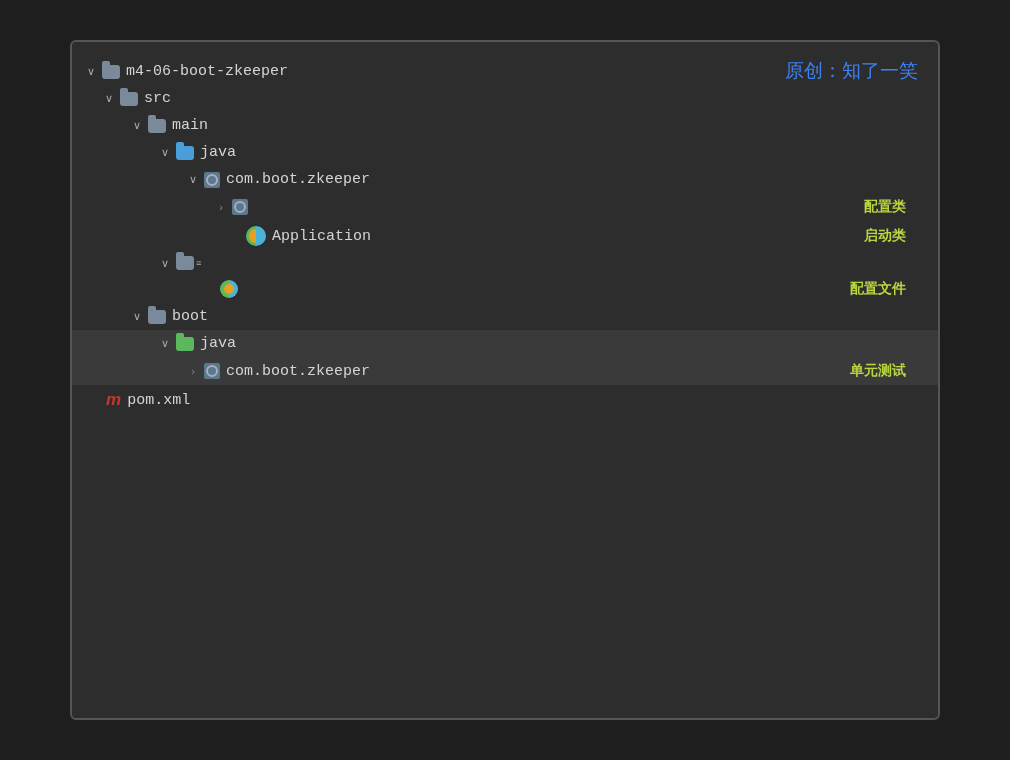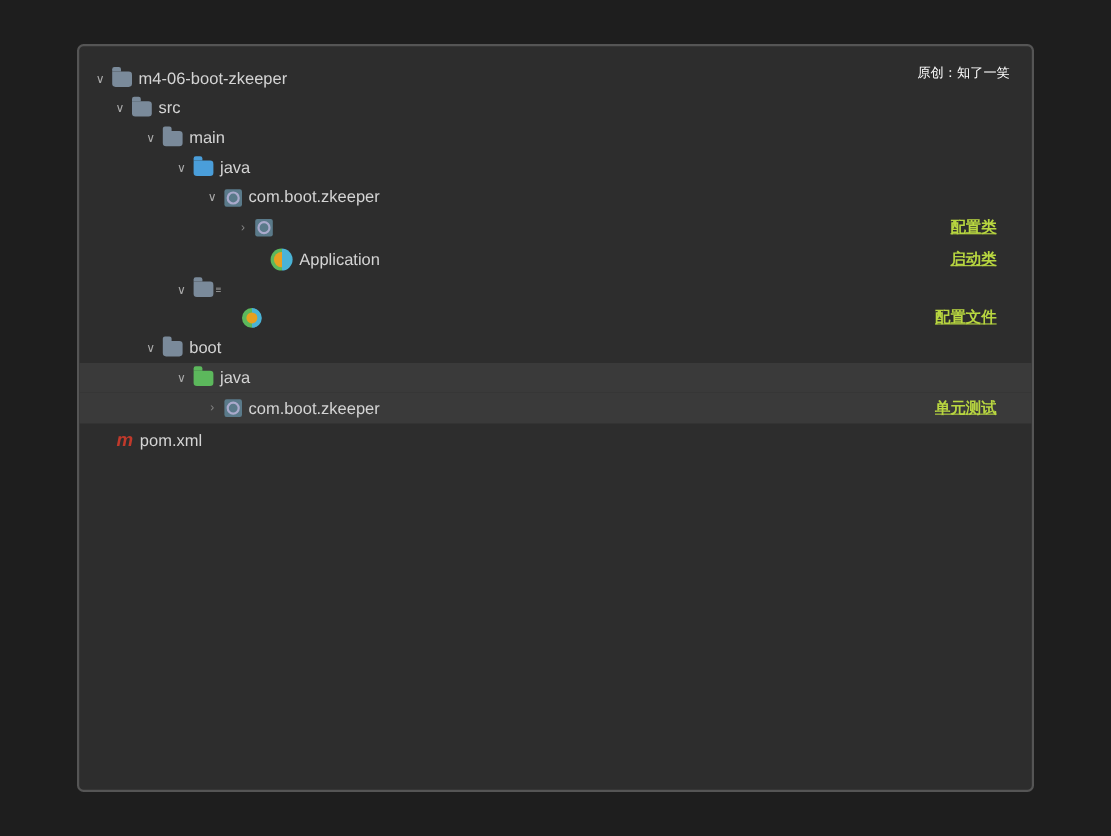--- a/index.html
+++ b/index.html
@@ -96,38 +96,38 @@
     .folder-blue::before { background: #4a9eda; }
 
     .folder-green {
       background: #5cb85c;
     }
     .folder-green::before { background: #5cb85c; }
 
     .item-label {
       flex: 1;
       color: #d4d4d4;
+      font-family: Liberation Mono, monospace;
     }
 
     .annotation {
       color: #b8d640;
       font-size: 14px;
       font-weight: bold;
       margin-left: auto;
       padding-right: 20px;
       flex-shrink: 0;
-      text-decoration: underline;
     }
 
     .watermark {
       position: absolute;
       top: 16px;
       right: 20px;
-      color: #ffffff;
-      font-size: 12px;
+      color: #3b82f6;
+      font-size: 19px;
     }
 
     
     .pkg-icon {
       width: 16px;
       height: 16px;
       background: #5a7a8a;
       border-radius: 2px;
       display: inline-flex;
       align-items: center;

